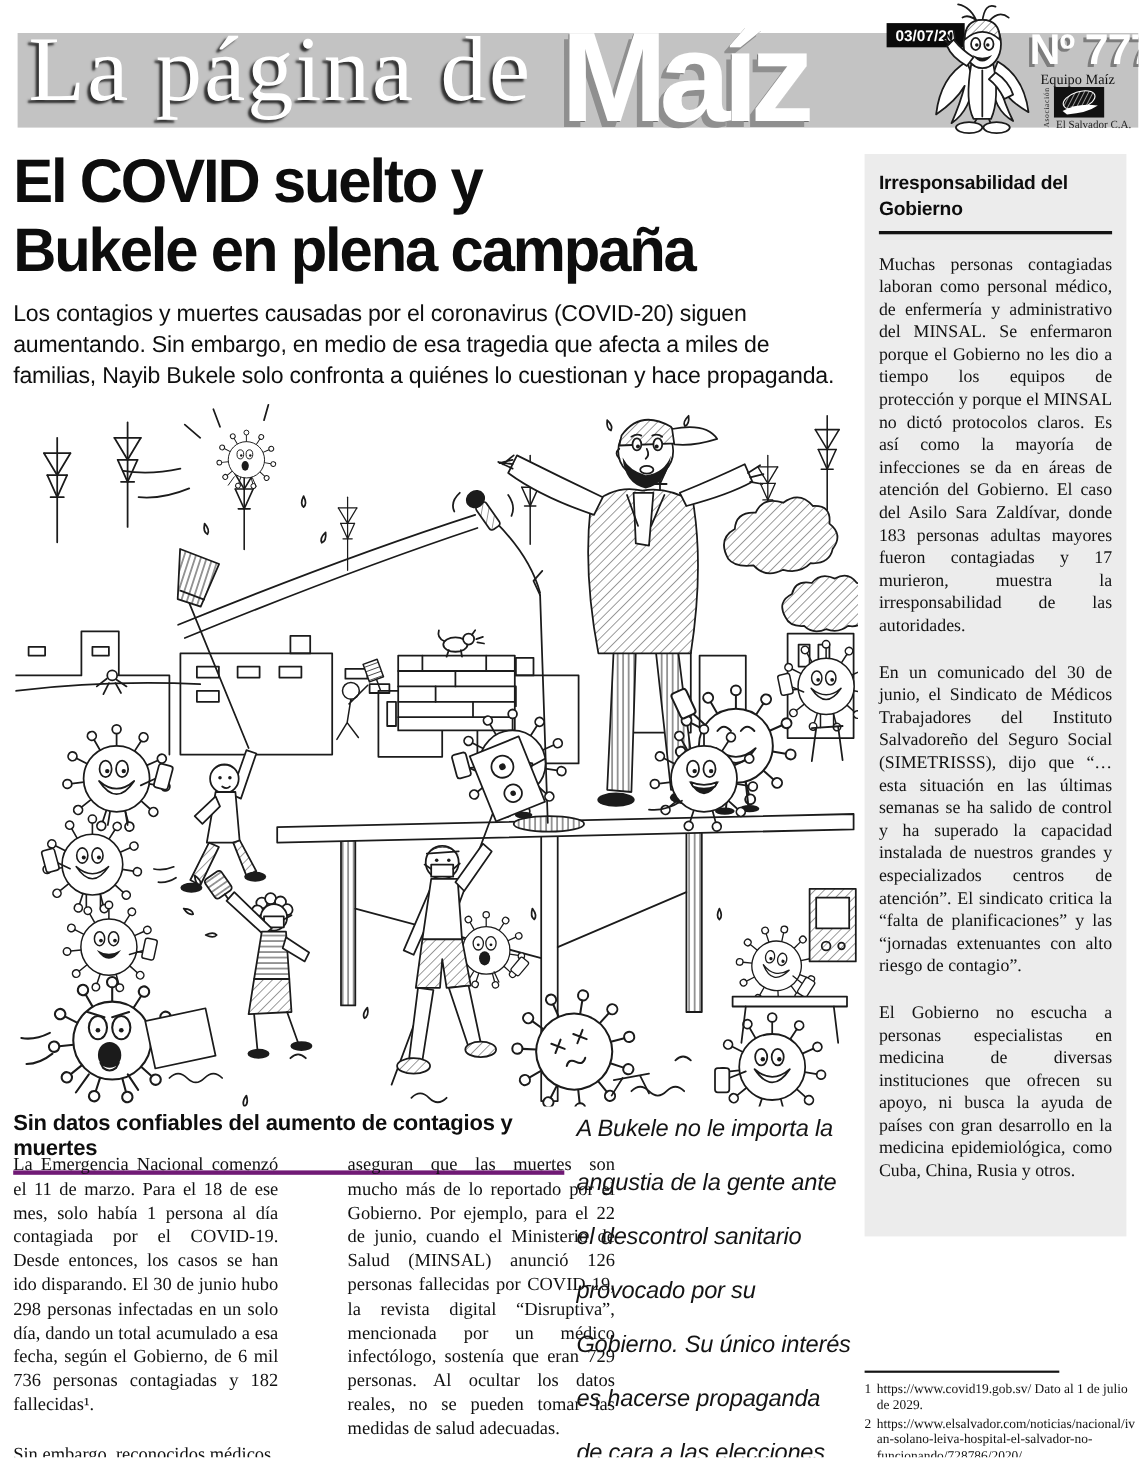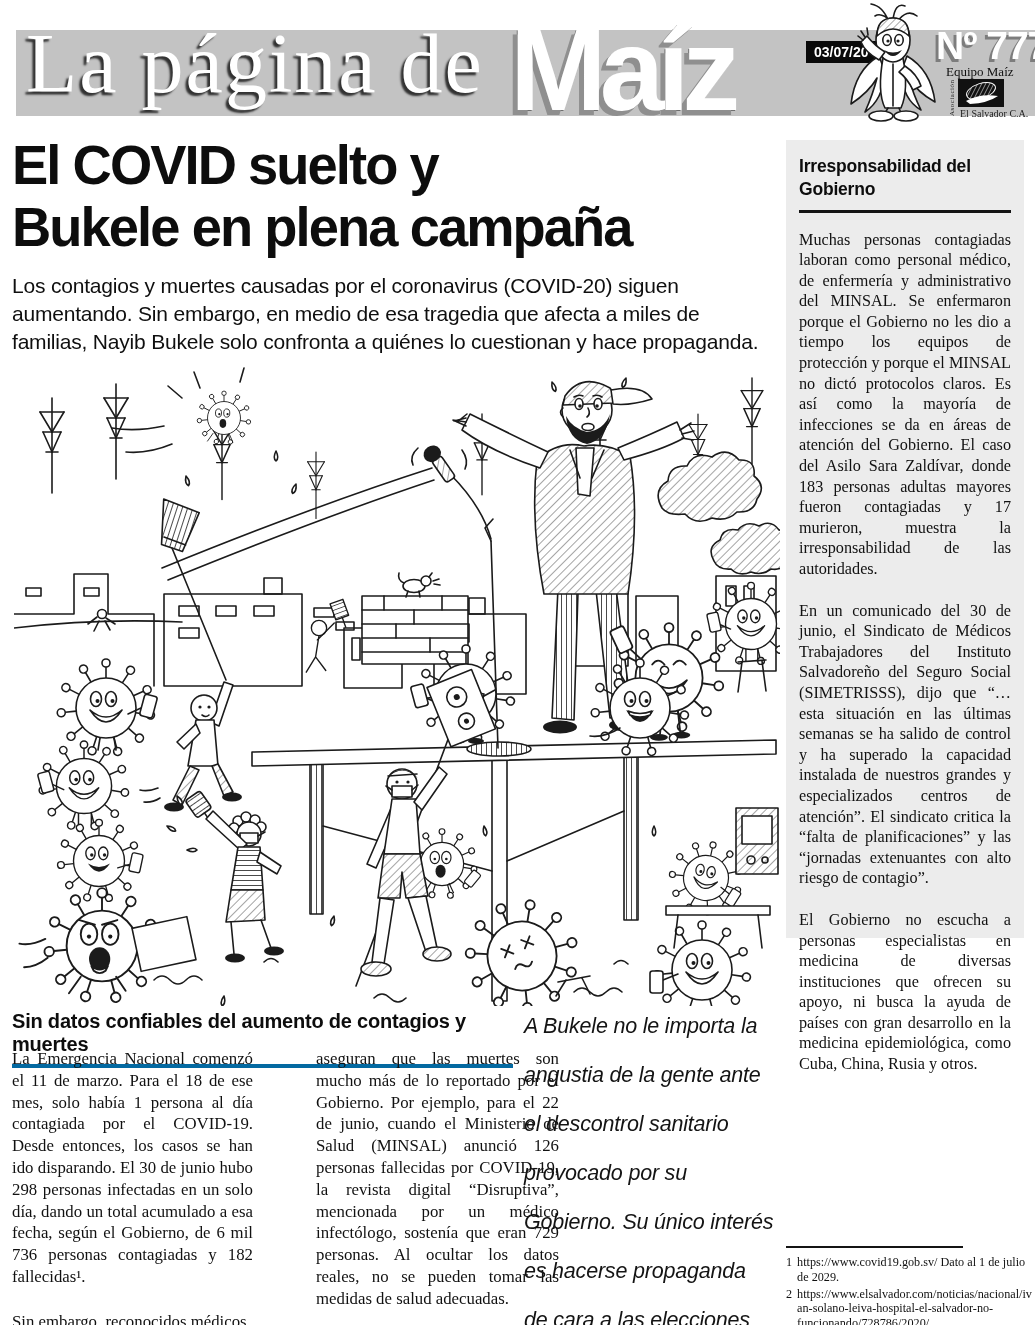--- a/index.html
+++ b/index.html
@@ -8,21 +8,21 @@
 
   
   .band{position:absolute;left:16px;top:30px;width:1019px;height:86px;background:#c3c3c3;}
   .title-script{position:absolute;left:26px;top:22px;font-family:"Liberation Serif",serif;
         font-size:84px;line-height:1;color:#fff;letter-spacing:2px;
         text-shadow:-3px 3px 2px rgba(25,25,25,.85);}
   .title-main{position:absolute;left:510px;top:12px;font-family:"Liberation Sans",sans-serif;
         font-weight:bold;font-size:116px;line-height:1;letter-spacing:-7px;color:#fff;
         text-shadow:-5px 5px 0 #8f8f8f,-1px 1px 0 #6f6f6f;}
   .date-box{position:absolute;left:806px;top:21px;background:#0a0a0a;color:#fff;
-        font-family:"Liberation Sans",sans-serif;font-weight:bold;font-size:14px;padding:3px 8px;margin-top:20px;}
+        font-family:"Liberation Sans",sans-serif;font-weight:bold;font-size:14px;padding:3px 8px;}
   .mascot{position:absolute;left:843px;top:0px;}
   .issue{position:absolute;left:936px;top:24px;font-family:"Liberation Sans",sans-serif;
         font-weight:bold;font-size:39px;letter-spacing:-1px;color:#fff;
         text-shadow:-3px 3px 0 #7d7d7d;}
   .brand{position:absolute;left:946px;top:64px;font-size:13px;color:#101010;}
   .logo{position:absolute;left:948px;top:79px;width:84px;height:38px;}
   .logo-vert{position:absolute;left:0px;top:-1px;height:38px;font-size:7px;color:#222;
         writing-mode:vertical-rl;transform:rotate(180deg);letter-spacing:.5px;}
   .logo-box{position:absolute;left:10px;top:0px;}
   .logo-sub{position:absolute;left:12px;top:29px;font-size:10px;color:#222;white-space:nowrap;}
@@ -30,32 +30,32 @@
   
   .headline{position:absolute;left:12px;top:134px;margin:0;font-family:"Liberation Sans",sans-serif;
         font-weight:bold;font-size:56px;line-height:1.1;letter-spacing:-2px;color:#0d0d0d;
         transform:scaleX(.97);transform-origin:left top;}
   .lead{position:absolute;left:12px;top:272px;width:766px;margin:0;
         font-family:"Liberation Sans",sans-serif;font-size:21px;line-height:1.34;
         letter-spacing:-.2px;color:#0f0f0f;}
   .cartoon{position:absolute;left:14px;top:356px;width:766px;height:650px;margin:0;}
   .section-heading{position:absolute;left:12px;top:1010px;width:501px;margin:0;
         font-family:"Liberation Sans",sans-serif;font-weight:bold;font-size:20px;
-        letter-spacing:-.2px;color:#0d0d0d;padding-bottom:8px;border-bottom:4px solid #0369a1;}
+        letter-spacing:-.2px;color:#0d0d0d;padding-bottom:8px;border-bottom:4px solid #701a75;}
   .col{position:absolute;top:1048px;font-size:16.8px;line-height:21.8px;text-align:justify;}
   .col p{margin:0;}
   .col1{left:12px;width:241px;}
   .col1 p + p{margin-top:23px;}
   .col2{left:271px;width:243px;margin-left:45px;}
   .pullquote{position:absolute;left:524px;top:1002px;width:250px;margin:0;
         font-family:"Liberation Sans",sans-serif;font-style:italic;font-size:21.5px;
         line-height:49px;letter-spacing:-.2px;color:#141414;}
 
   
-  .sidebar{position:absolute;left:786px;top:140px;width:238px;height:798px;background:#ececec;
+  .sidebar{position:absolute;left:786px;top:140px;width:238px;height:984px;background:#ececec;
         box-sizing:border-box;padding:15px 13px 0;}
   .sidebar h3{margin:0;font-family:"Liberation Sans",sans-serif;font-size:17.5px;line-height:1.3;
         letter-spacing:-.2px;color:#0d0d0d;}
   .sidebar .rule{border-top:3px solid #141414;margin:9px 0 17px;}
   .sidebar p{margin:0 0 21px;font-size:16.2px;line-height:20.6px;text-align:justify;}
 
   
   .footnotes{position:absolute;left:786px;top:1246px;width:249px;font-size:12.2px;line-height:14.8px;}
   .fn-rule{width:177px;border-top:2px solid #141414;margin-bottom:7px;}
   .fn{display:flex;gap:5px;}

